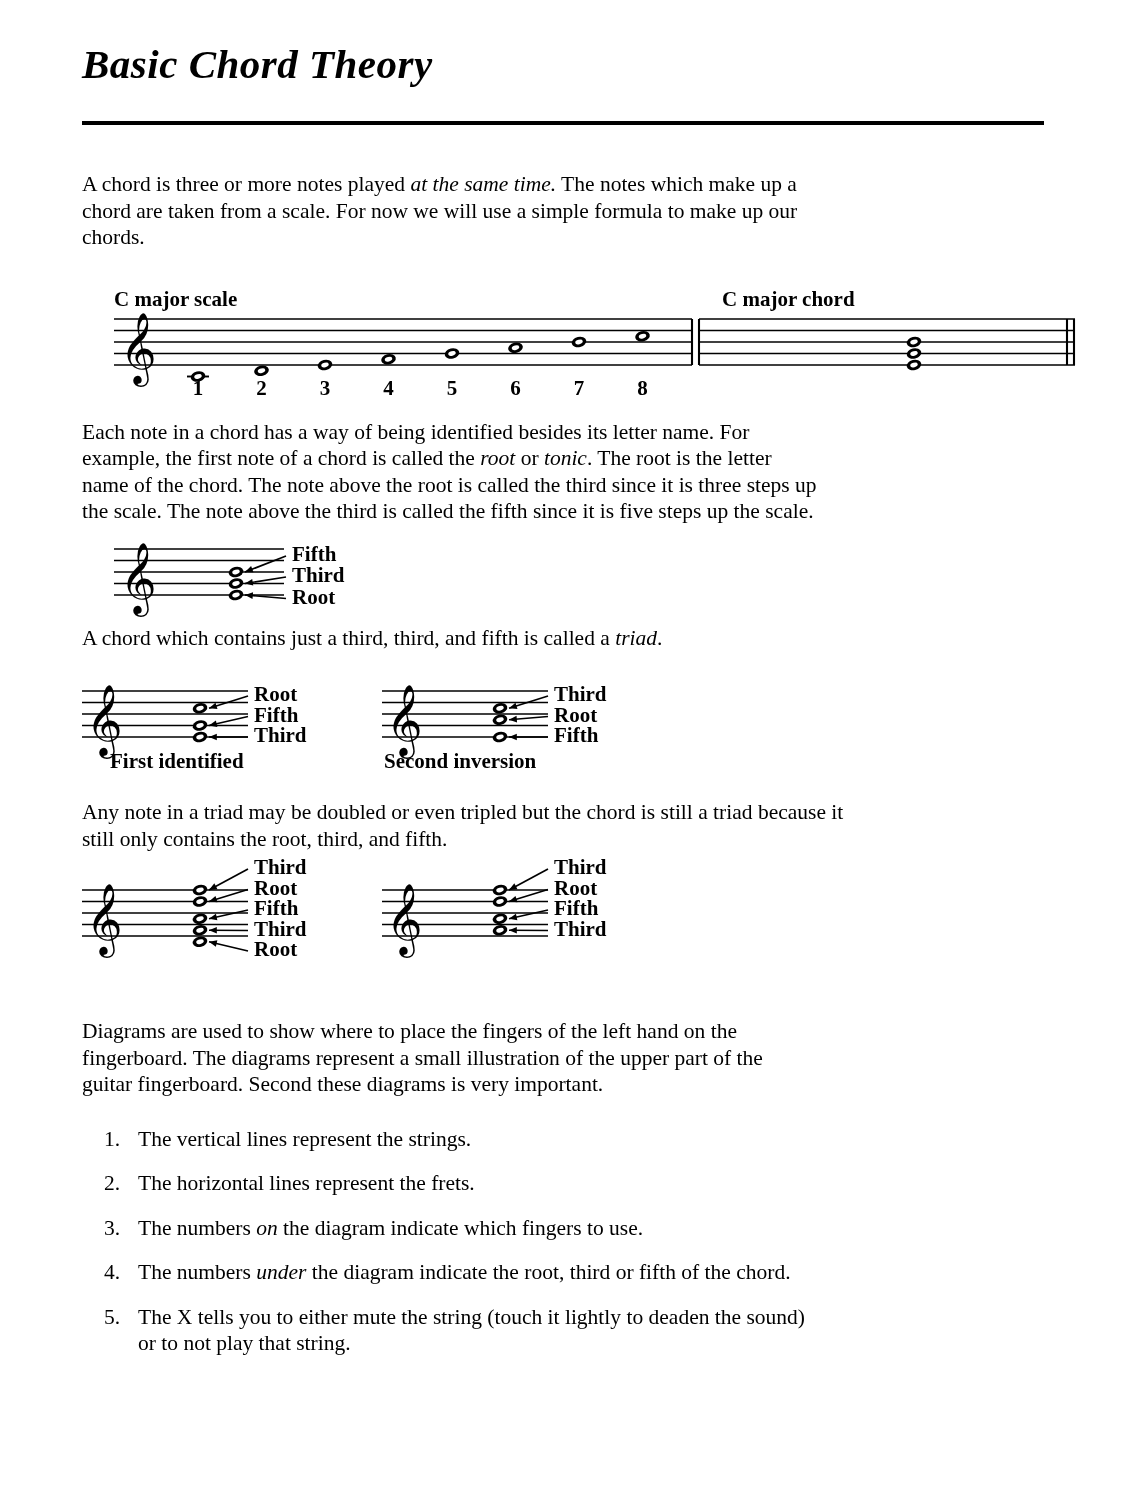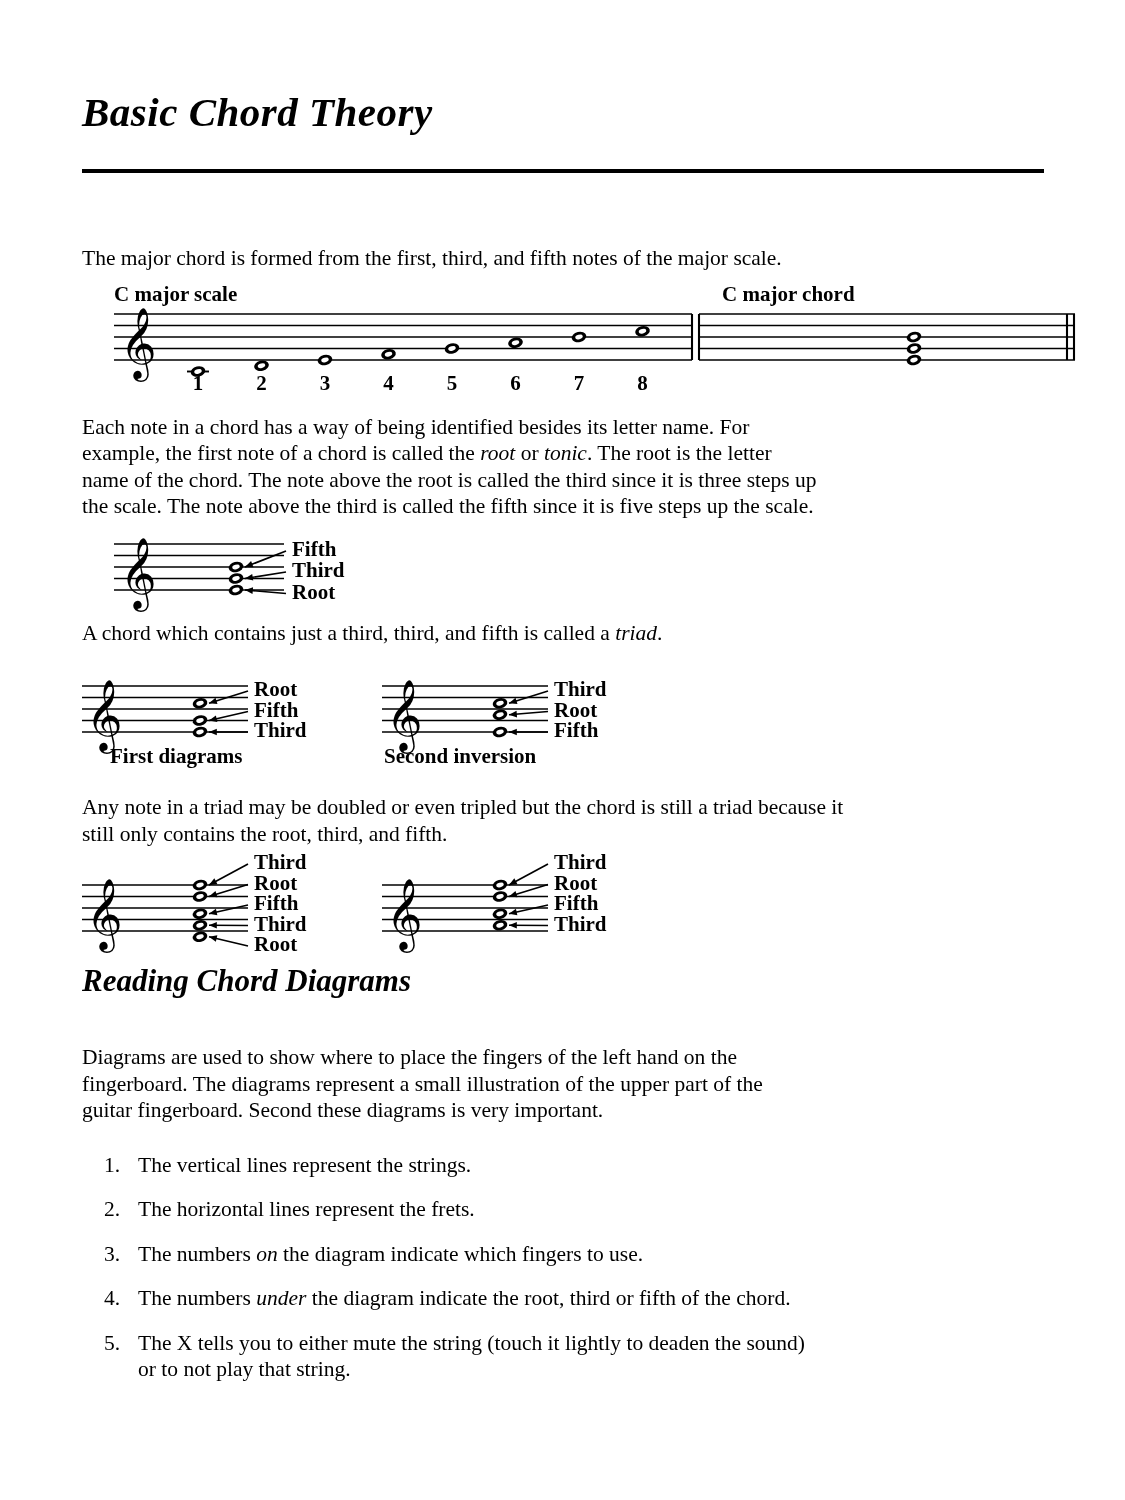--- a/index.html
+++ b/index.html
@@ -25,21 +25,21 @@
   }
 
   
   .doc-title {
     font-family: "Liberation Serif", "DejaVu Serif", serif;
     font-style: italic;
     font-weight: bold;
     font-size: 41px;
     letter-spacing: 0.5px;
     margin: 0;
-    padding-top: 92px;
+    padding-top: 44px;
     line-height: 1.0;
   }
   .title-rule {
     margin-top: 36px;
     height: 4px;
     background: #000000;
     width: 962px;
   }
   .section-title {
     font-family: "Liberation Serif", "DejaVu Serif", serif;
@@ -126,24 +126,24 @@
 <body>
 
 <div class="page">
   <div class="content">
 
     <h1 class="doc-title">Basic Chord Theory</h1>
     <div class="title-rule"></div>
 
     <div style="height:46px"></div>
 
+    <p class="para"><span>A chord is three or more notes played </span><em>at the same time.</em><span> The notes which make up a chord are taken from a scale. For now we will use a simple formula to make up our chords.</span></p>
 
     <div style="height:26px"></div>
 
-    <p class="para">The major chord is formed from the first, third, and fifth notes of the major scale.</p>
 
     <div style="height:12px"></div>
 
     <div class="fig">
       <div style="position:relative;height:22px;">
         <div class="staff-label" style="position:absolute;left:0;top:0;">C major scale</div>
         <div class="staff-label" style="position:absolute;left:608px;top:0;text-align:center;">C major chord</div>
       </div>
       <svg id="svg-scale" width="962" height="100" viewBox="0 0 962 100">
           <line x1="0" y1="8" x2="578" y2="8" class="stafflines"></line>
@@ -288,21 +288,21 @@
             <text x="172" y="16" class="lbl">Root</text>
             <line x1="166" y1="11" x2="127" y2="23.25" class="leader"></line>
             <polygon points="127,23.25 133.4773091945064,17.745959157240662 135.46114199744184,24.061835019647386" fill="#000"></polygon>
             <text x="172" y="36.5" class="lbl">Fifth</text>
             <line x1="166" y1="31.5" x2="127" y2="40.5" class="leader"></line>
             <polygon points="127,40.5 133.88422910867698,35.514281438022756 135.3728241866435,41.96486010921098" fill="#000"></polygon>
             <text x="172" y="57" class="lbl">Third</text>
             <line x1="166" y1="52" x2="127" y2="52" class="leader"></line>
             <polygon points="127,52 134.82901844902452,48.68994409037647 134.82901844902452,55.31005590962353" fill="#000"></polygon>
           </svg>
-        <div class="caption" style="position:absolute;left:28px;top:66px;">First diagrams</div>
+        <div class="caption" style="position:absolute;left:28px;top:66px;">First identified</div>
       </div>
       <div style="position:relative;width:320px;">
         <svg id="svg-inv1" width="300" height="74" viewBox="0 0 300 74">
             <line x1="0" y1="6" x2="166" y2="6" class="stafflines"></line>
             <line x1="0" y1="17.5" x2="166" y2="17.5" class="stafflines"></line>
             <line x1="0" y1="29" x2="166" y2="29" class="stafflines"></line>
             <line x1="0" y1="40.5" x2="166" y2="40.5" class="stafflines"></line>
             <line x1="0" y1="52" x2="166" y2="52" class="stafflines"></line>
             <text x="4" y="56.025" class="clef-text">𝄞</text>
             <g>
@@ -418,21 +418,20 @@
             <polygon points="127,54.75 133.91448715956042,49.80633058141281 135.3637409645778,56.265861826633106" fill="#000"></polygon>
             <text x="172" y="71.5" class="lbl">Third</text>
             <line x1="166" y1="66.5" x2="127" y2="66.25" class="leader"></line>
             <polygon points="127,66.25 134.85007547254875,62.990197080299396 134.8076397301856,69.6101728889489" fill="#000"></polygon>
           </svg>
       </div>
     </div>
 
     <div style="height:6px"></div>
 
-    <h2 class="section-title">Reading Chord Diagrams</h2>
 
     <div style="height:48px"></div>
 
     <p class="para">Diagrams are used to show where to place the fingers of the left hand on the fingerboard. The diagrams represent a small illustration of the upper part of the guitar fingerboard. Second these diagrams is very important.</p>
 
     <div style="height:28px"></div>
 
     <ol class="list" id="rules-list" style="margin-left:22px;">
         <li class="list-item">
           <span class="list-num">1.</span>

